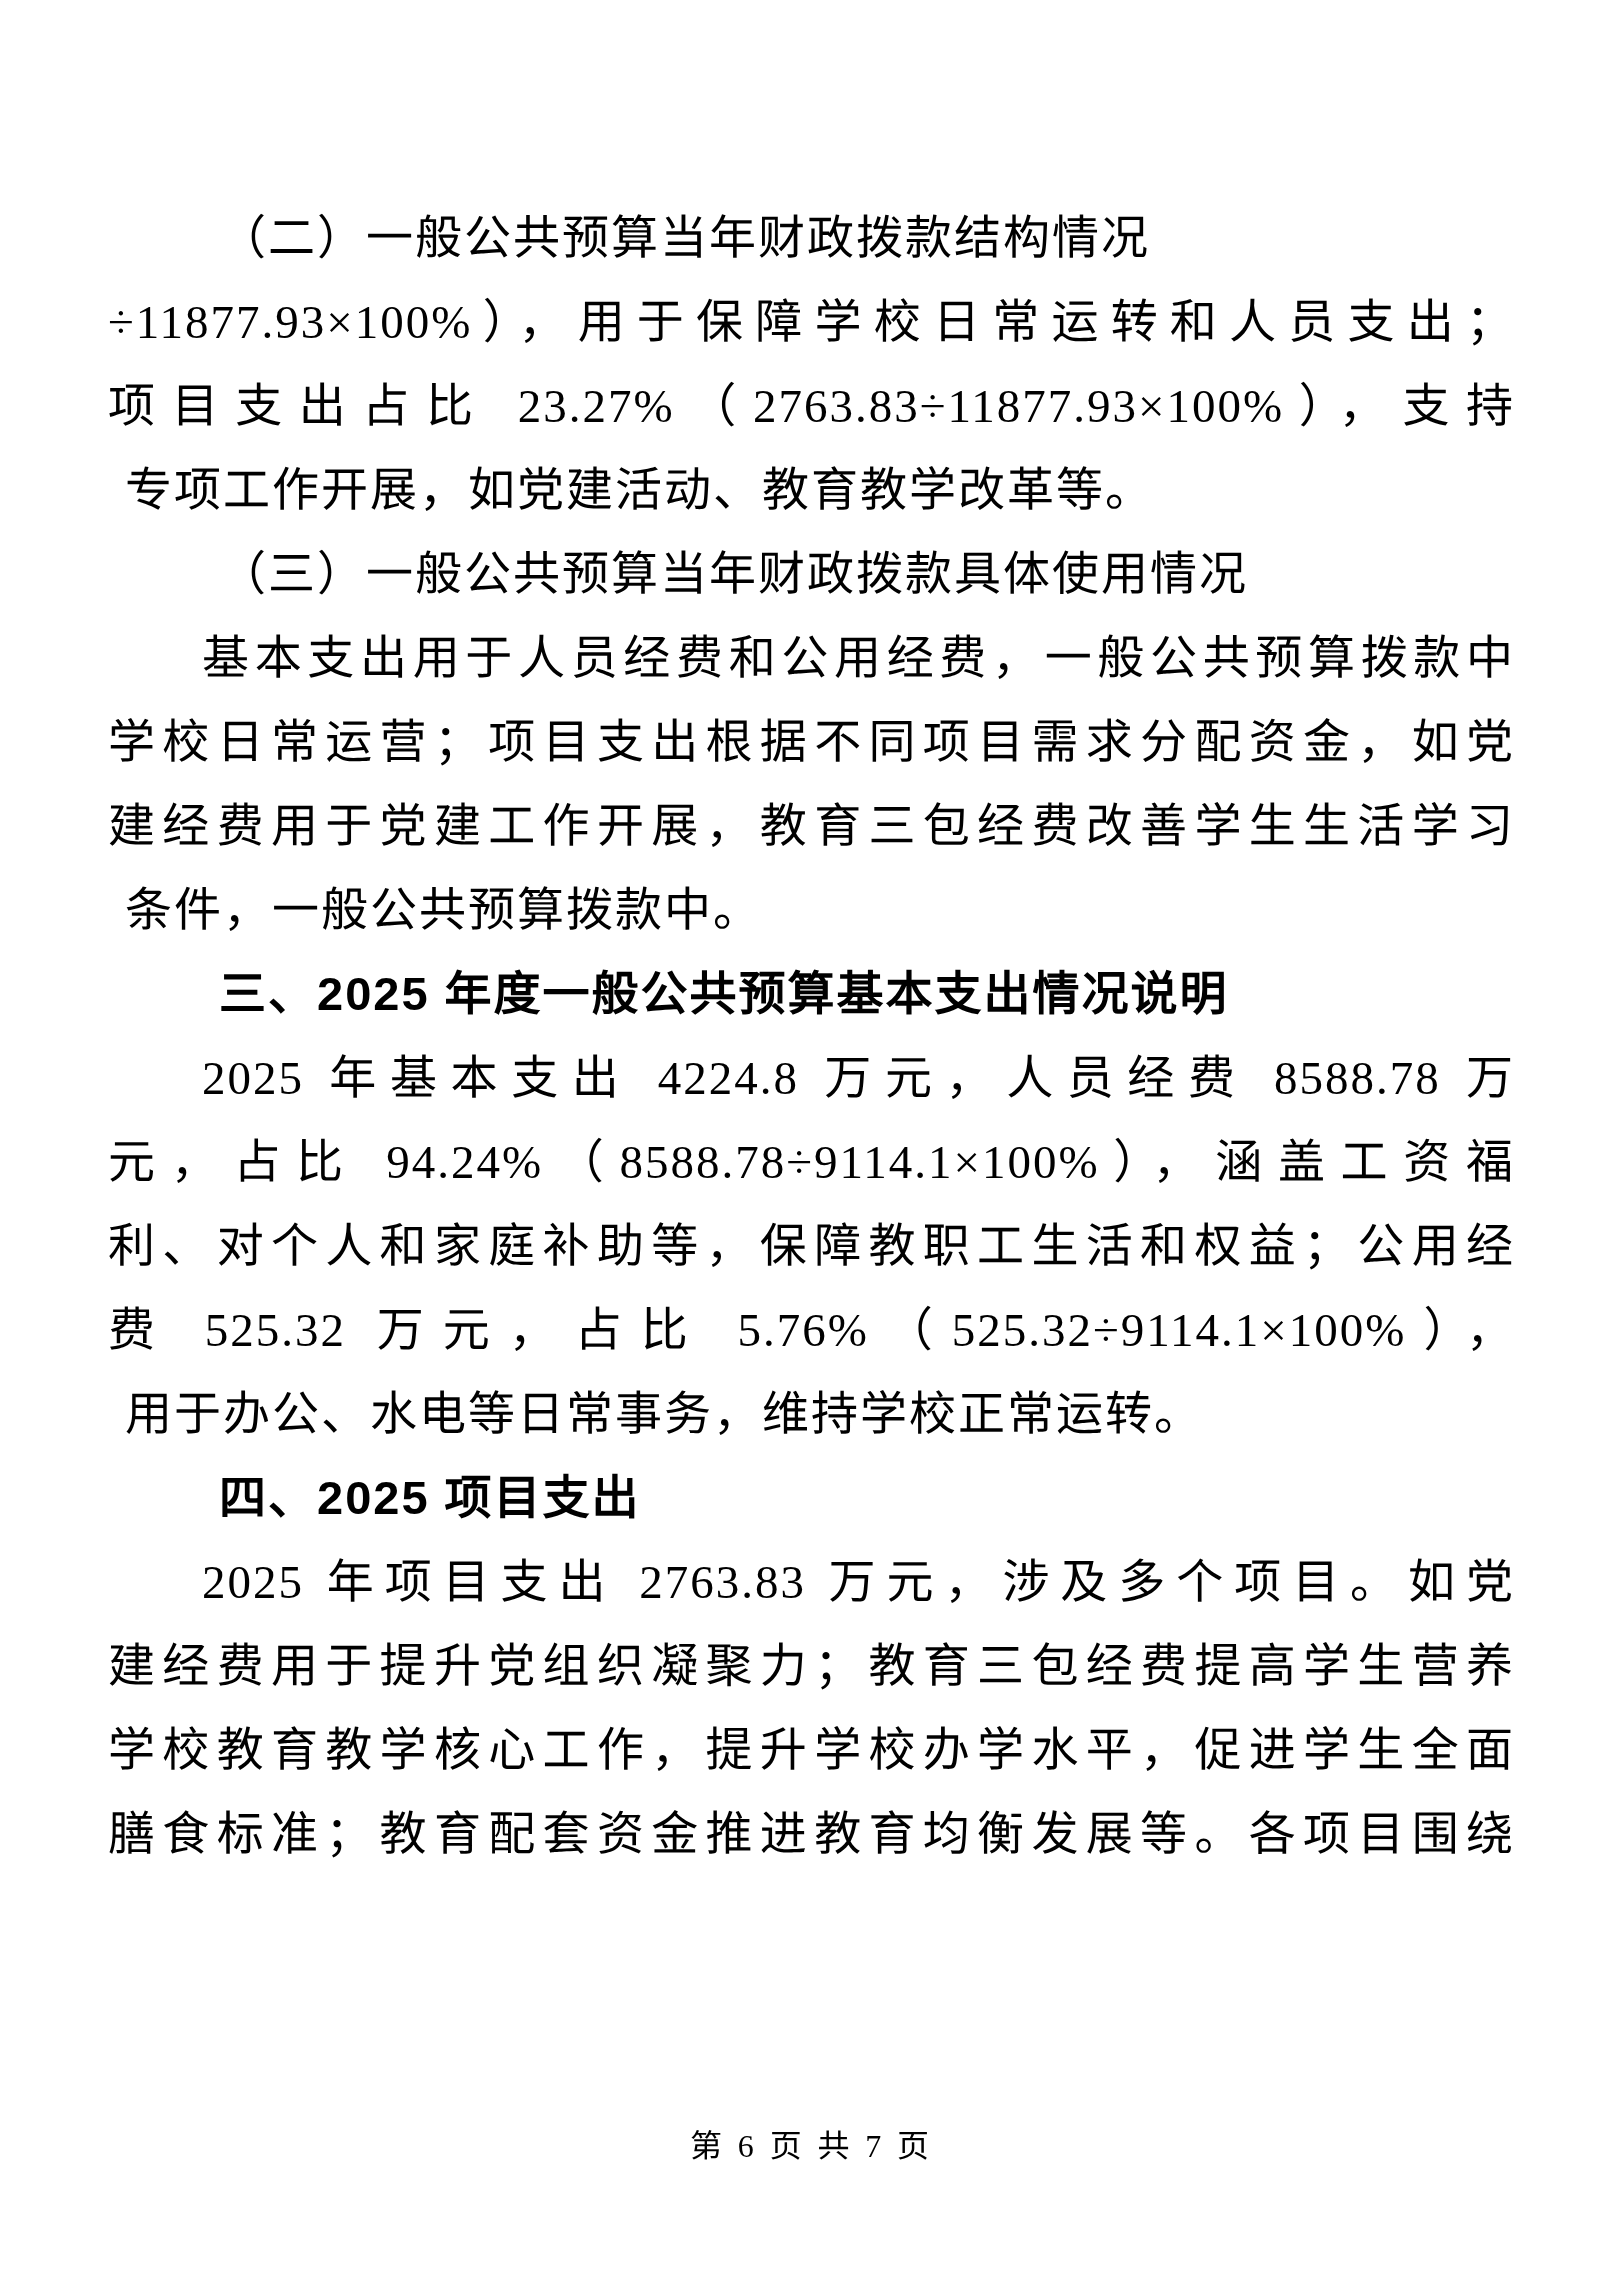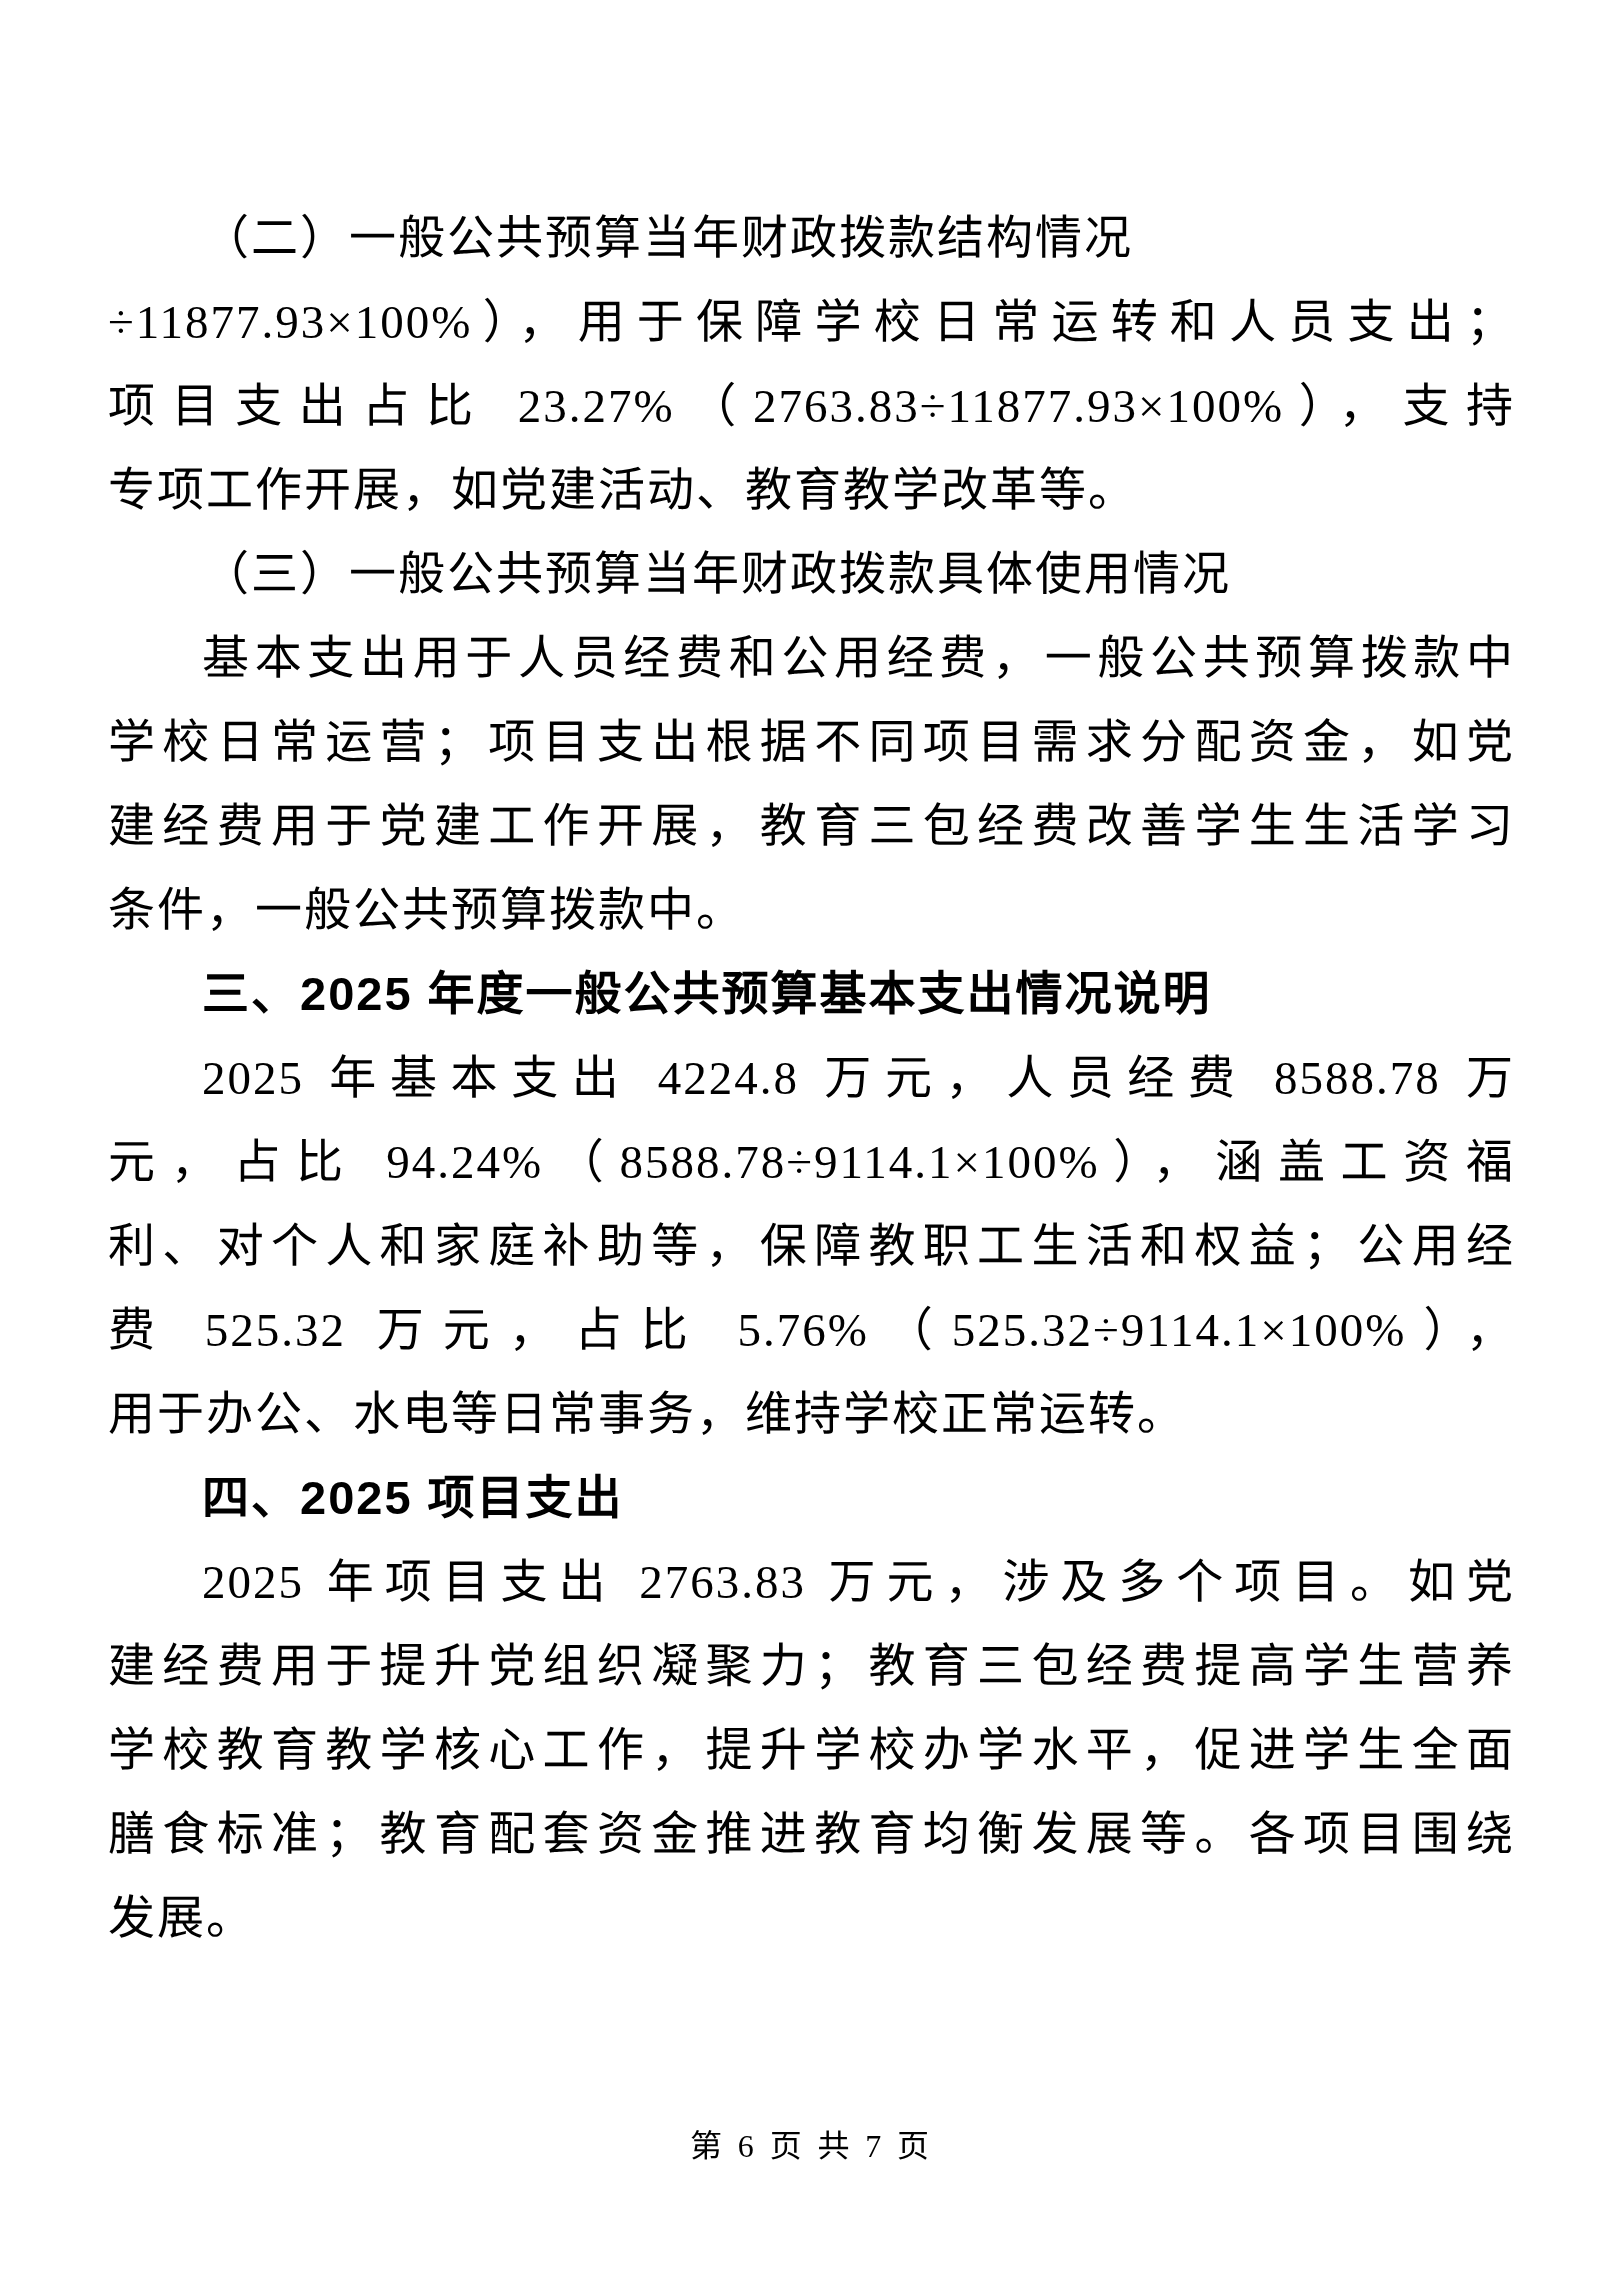--- a/index.html
+++ b/index.html
@@ -28,20 +28,21 @@
     font-size: 47px;
     letter-spacing: 2px;
     white-space: nowrap;
     text-align: justify;
     text-align-last: justify;
     text-justify: inter-character;
   }
   .line.end {
     text-align: left;
     text-align-last: left;
+    margin-left: 17px;
   }
   .line.indent {
     padding-left: 94px;
   }
   .line.heading {
     font-family: "Liberation Sans", "DejaVu Sans", sans-serif;
     font-weight: 700;
     text-align: center;
   }
   .footer {
@@ -74,17 +75,16 @@
     <div class="line indent">2025 年基本支出 4224.8 万元，人员经费 8588.78 万</div>
     <div class="line">元，占比 94.24%（8588.78÷9114.1×100%），涵盖工资福</div>
     <div class="line">利、对个人和家庭补助等，保障教职工生活和权益；公用经</div>
     <div class="line">费 525.32 万元，占比 5.76%（525.32÷9114.1×100%），</div>
     <div class="line end">用于办公、水电等日常事务，维持学校正常运转。</div>
     <div class="line indent end heading">四、2025 项目支出</div>
     <div class="line indent">2025 年项目支出 2763.83 万元，涉及多个项目。如党</div>
     <div class="line">建经费用于提升党组织凝聚力；教育三包经费提高学生营养</div>
     <div class="line">学校教育教学核心工作，提升学校办学水平，促进学生全面</div>
     <div class="line">膳食标准；教育配套资金推进教育均衡发展等。各项目围绕</div>
-    <div class="line end">发展。</div>
   </div>
   <div class="footer">第 6 页 共 7 页</div>
 </div>
 
 
 </body></html>

